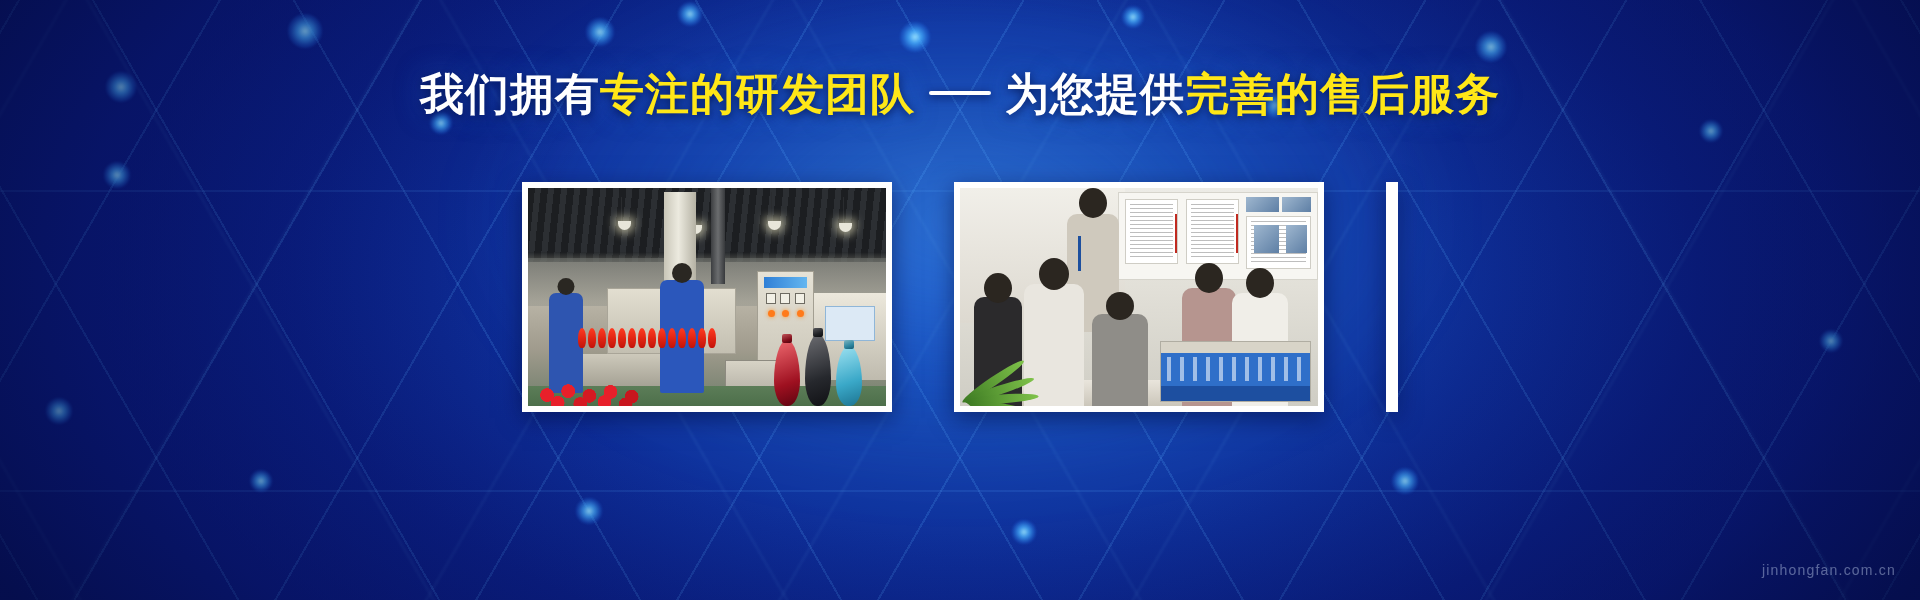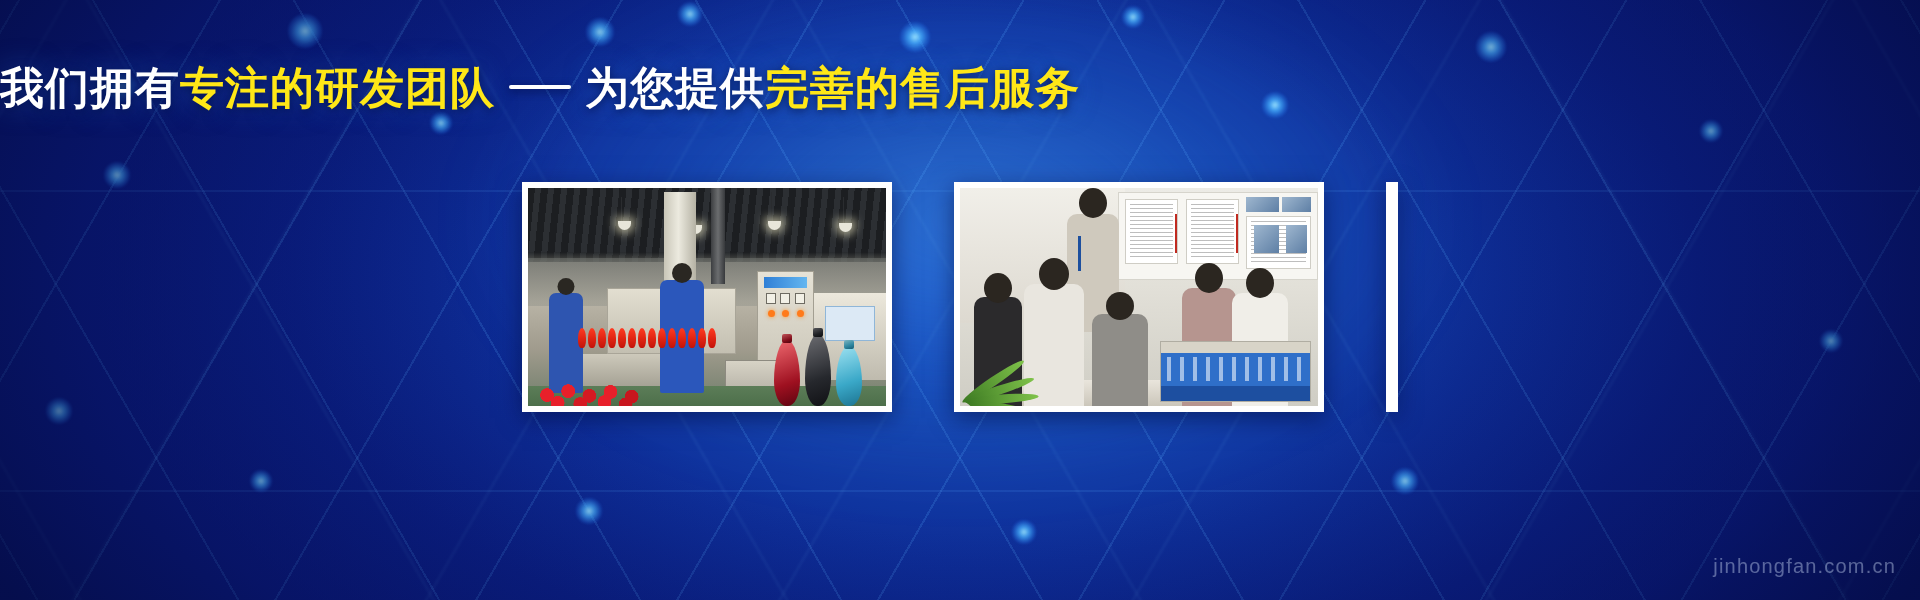--- a/index.html
+++ b/index.html
@@ -52,22 +52,22 @@
     background:radial-gradient(ellipse at center, rgba(90,185,255,.30) 0%, rgba(50,140,250,.14) 38%, rgba(20,70,200,0) 72%);
     filter:blur(24px);
   }
   .vignette {
     position:absolute; inset:0;
     background:radial-gradient(ellipse 1100px 640px at 50% 45%, rgba(0,0,0,0) 38%, rgba(4,12,70,.42) 80%, rgba(3,9,58,.72) 100%);
   }
 
   
   .headline-wrap {
-    position:absolute; top:62px; left:0; width:100%;
-    text-align:left; z-index:6;
+    position:absolute; top:68px; left:0; width:100%;
+    text-align:center; z-index:6;
   }
   .headline {
     display:inline-block;
     font-size:44px; font-weight:700; line-height:1.2;
     letter-spacing:1px; white-space:nowrap;
     text-shadow:0 2px 10px rgba(0,14,70,.85), 0 0 26px rgba(40,110,220,.55);
   }
   .t-white { color:#ffffff; }
   .t-gold  { color:#ffe717; }
   .dash {
@@ -193,21 +193,21 @@
     background:linear-gradient(180deg,#7f9e88,#5d8068); }
   .c-bluepipe { position:absolute; background:linear-gradient(180deg,#4aa8ef,#1569c6); border-radius:3px; }
   .c-bluerig { position:absolute; background:linear-gradient(180deg,#2f8ad8,#1257ad); }
   .c-hangers { position:absolute; display:flex; gap:4px; }
   .c-hangers i { display:block; width:2px; height:100%; background:#cfd6da; }
   .c-redsled { position:absolute; background:#cf3a2a; }
 
   
   .watermark {
     position:absolute; right:24px; bottom:22px; z-index:9;
-    font-size:20px; letter-spacing:1.2px;
+    font-size:14px; letter-spacing:1.2px;
     color:rgba(215,230,255,.40);
   }
 </style>
 </head>
 <body>
 
 <div class="banner">
 
   <div class="hexnet"></div>
   <div class="hexnet2"></div>

